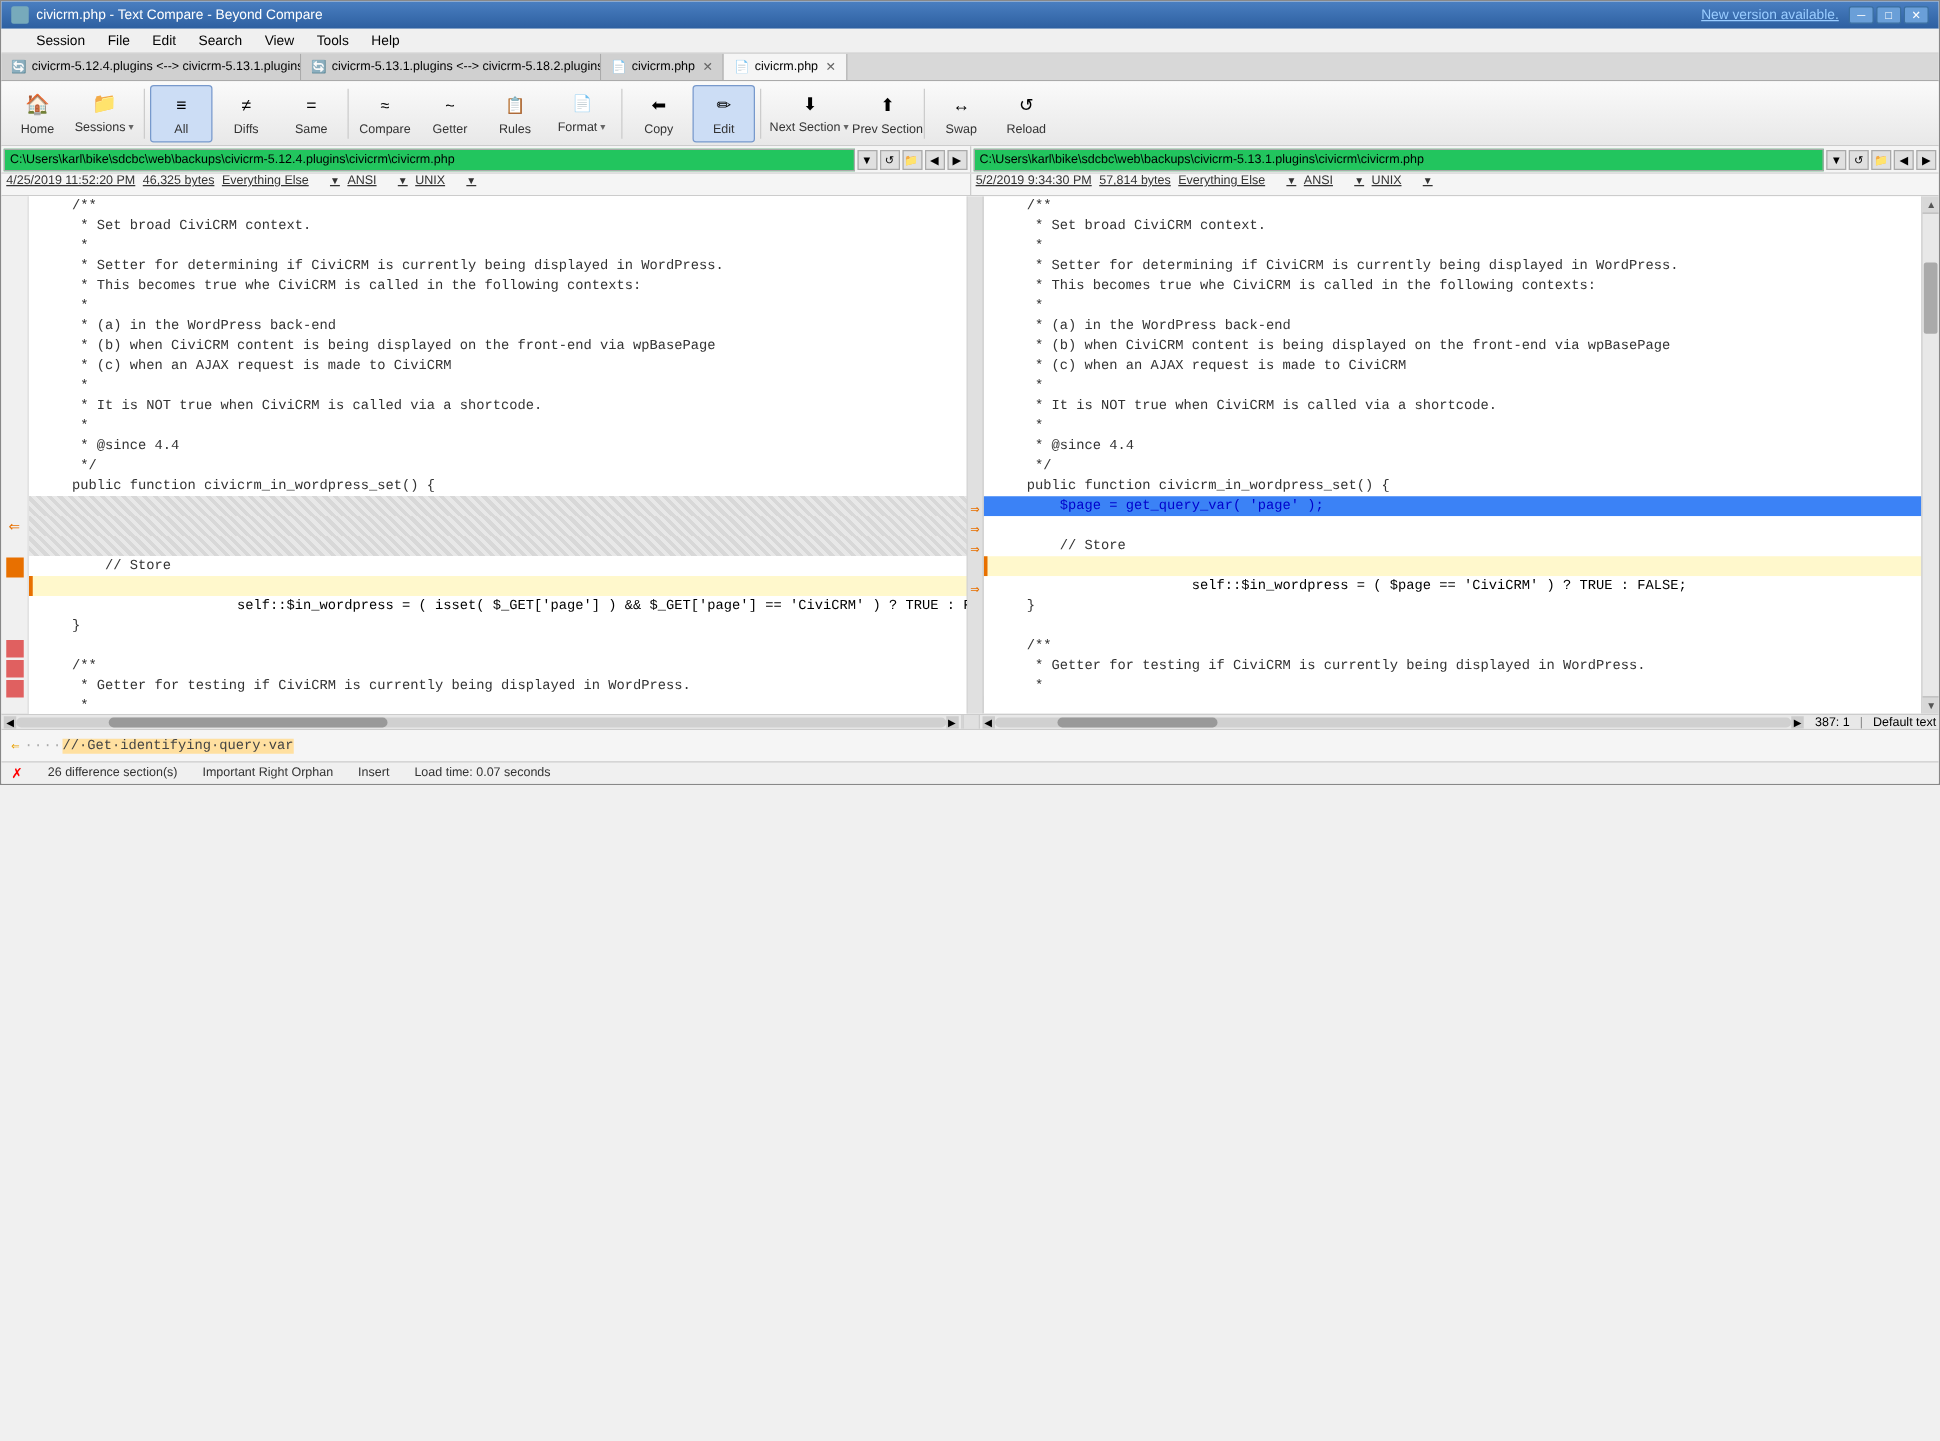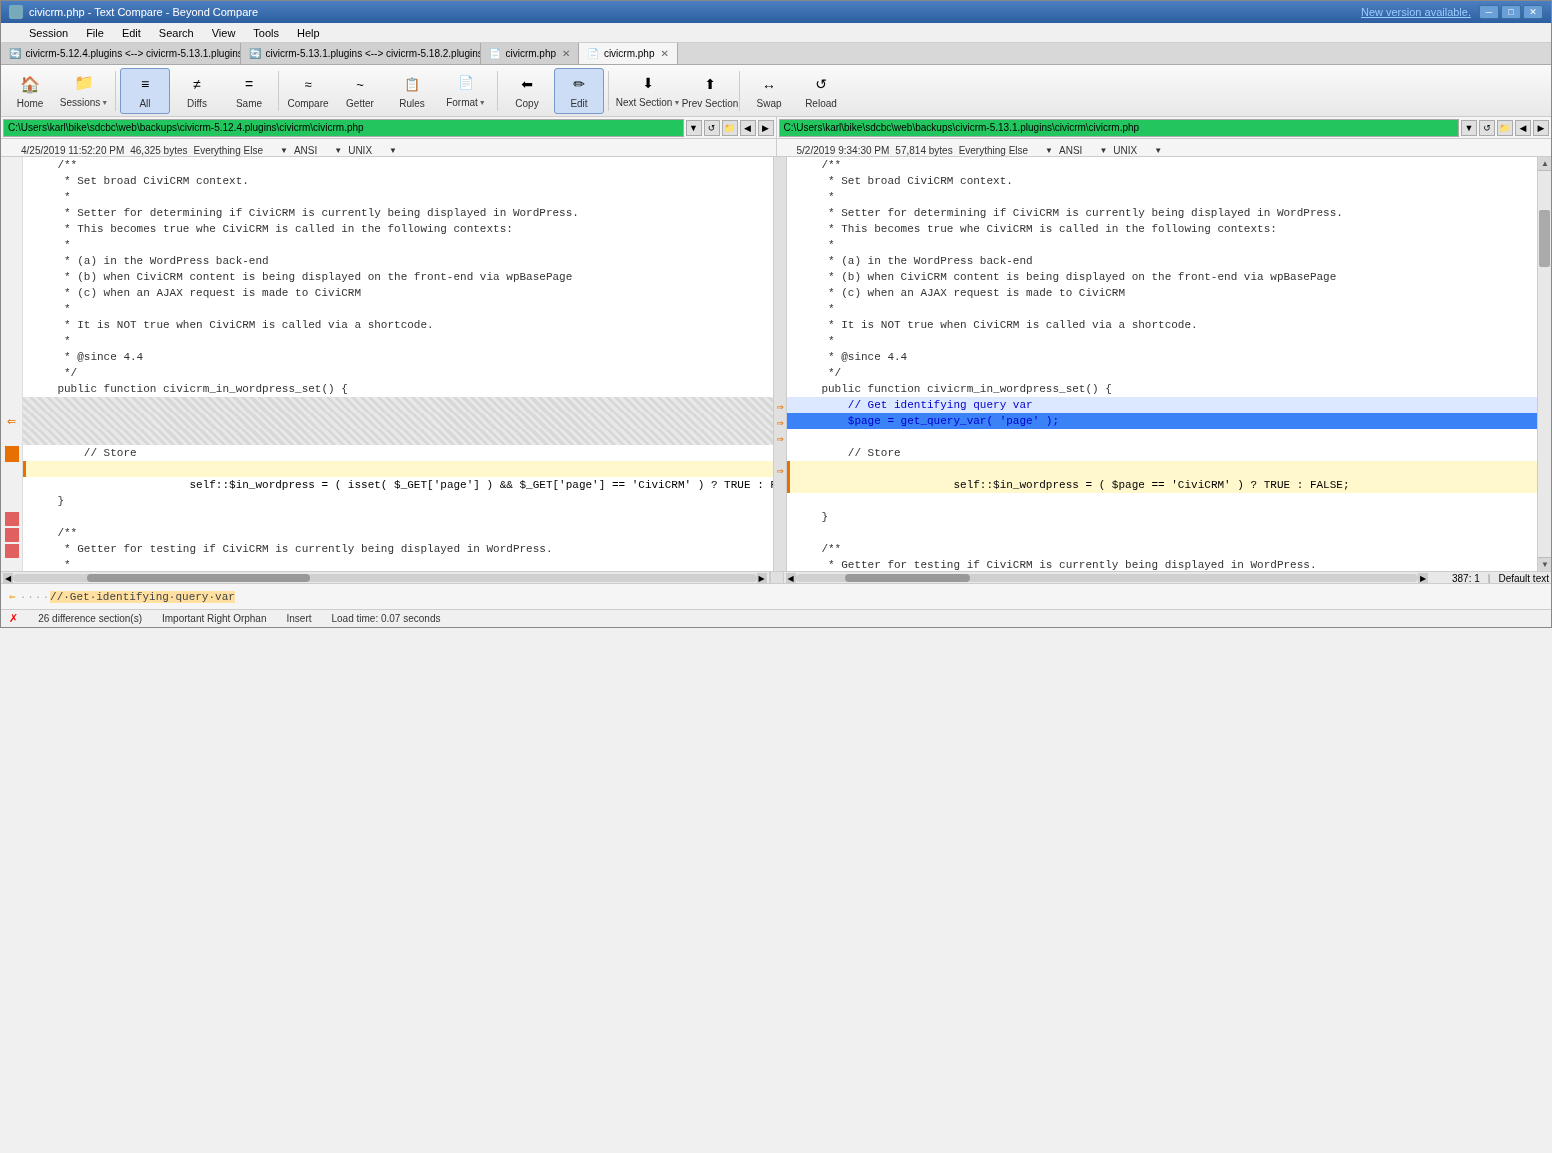--- a/index.html
+++ b/index.html
@@ -150,25 +150,26 @@
     .file-info-row {
       display: flex;
       height: 18px;
       border-bottom: 1px solid #ccc;
       background: #f5f5f5;
       font-size: 10px;
     }
     .file-info-half {
       flex: 1;
       display: flex;
-      align-items: flex-end;
-      padding: 0 20px;
+      align-items: flex-start;
+      padding: 0 4px;
       gap: 6px;
       border-right: 1px solid #ccc;
       color: #333;
+      text-decoration: underline;
     }
     .file-info-half:last-child { border-right: none; }
     .info-dropdown {
       display: flex; align-items: center; gap: 17px; cursor: pointer;
     }
     .info-dropdown-arrow { font-size: 8px; }
 
     .line-normal { background: white; color: #333; }
 
     
@@ -683,34 +684,31 @@
             <div class="code-line line-normal">
                 <div class="code-line-inner">     * @since 4.4</div>
               </div>
             <div class="code-line line-normal">
                 <div class="code-line-inner">     */</div>
               </div>
             <div class="code-line line-normal">
                 <div class="code-line-inner">    public function civicrm_in_wordpress_set() {</div>
               </div>
 
-            <div class="code-line" style="background:#dce8ff; height:16px;">
-              <div class="code-line-inner" style="color:#0000cc;">        // Get identifying query var</div>
-            </div>
             <div class="code-line" style="background:#3b82f6; height:16px;">
               <div class="code-line-inner" style="color:#0000cc;">        $page = get_query_var( 'page' );</div>
             </div>
 
             <div class="code-line line-normal">
                 <div class="code-line-inner"></div>
               </div>
             <div class="code-line line-normal">
                 <div class="code-line-inner">        // Store</div>
               </div>
-            <div class="code-line" style="background:#fff8cc; height:32px; border-left:3px solid #e87000;justify-content:center;">
+            <div class="code-line" style="background:#fff8cc; height:16px; border-left:3px solid #e87000;justify-content:center;">
               <div class="code-line-inner" style="padding-left:5px;">
                 <span style="font-family:'Courier New',monospace;font-size:11px;">        self::$in_wordpress = ( $page == 'CiviCRM' ) ? TRUE : FALSE;</span>
               </div>
             </div>
             <div class="code-line line-normal">
                 <div class="code-line-inner"></div>
               </div>
             <div class="code-line line-normal">
                 <div class="code-line-inner">    }</div>
               </div>
@@ -752,21 +750,21 @@
       <div class="h-arrow">▶</div>
     </div>
     <div style="width:14px; background:#e0e0e0; border-left:1px solid #ccc; border-right:1px solid #ccc; height:12px; flex-shrink:0;"></div>
     <div class="horiz-scroll-half">
       <div class="h-arrow">◀</div>
       <div class="h-track">
         <div class="h-thumb" style="left:8%;width:20%;"></div>
       </div>
       <div class="h-arrow">▶</div>
 
-      <div style="display:flex;align-items:center;gap:8px;padding-left:24px;font-size:10px;white-space:nowrap;">
+      <div style="display:flex;align-items:center;gap:8px;padding-left:9px;font-size:10px;white-space:nowrap;">
         <span>387: 1</span>
         <span style="color:#888;">|</span>
         <span>Default text</span>
       </div>
     </div>
   </div>
 
   <div class="preview-strip">
     <span class="preview-arrow">⇐</span>
     <span class="preview-dots">····</span>

